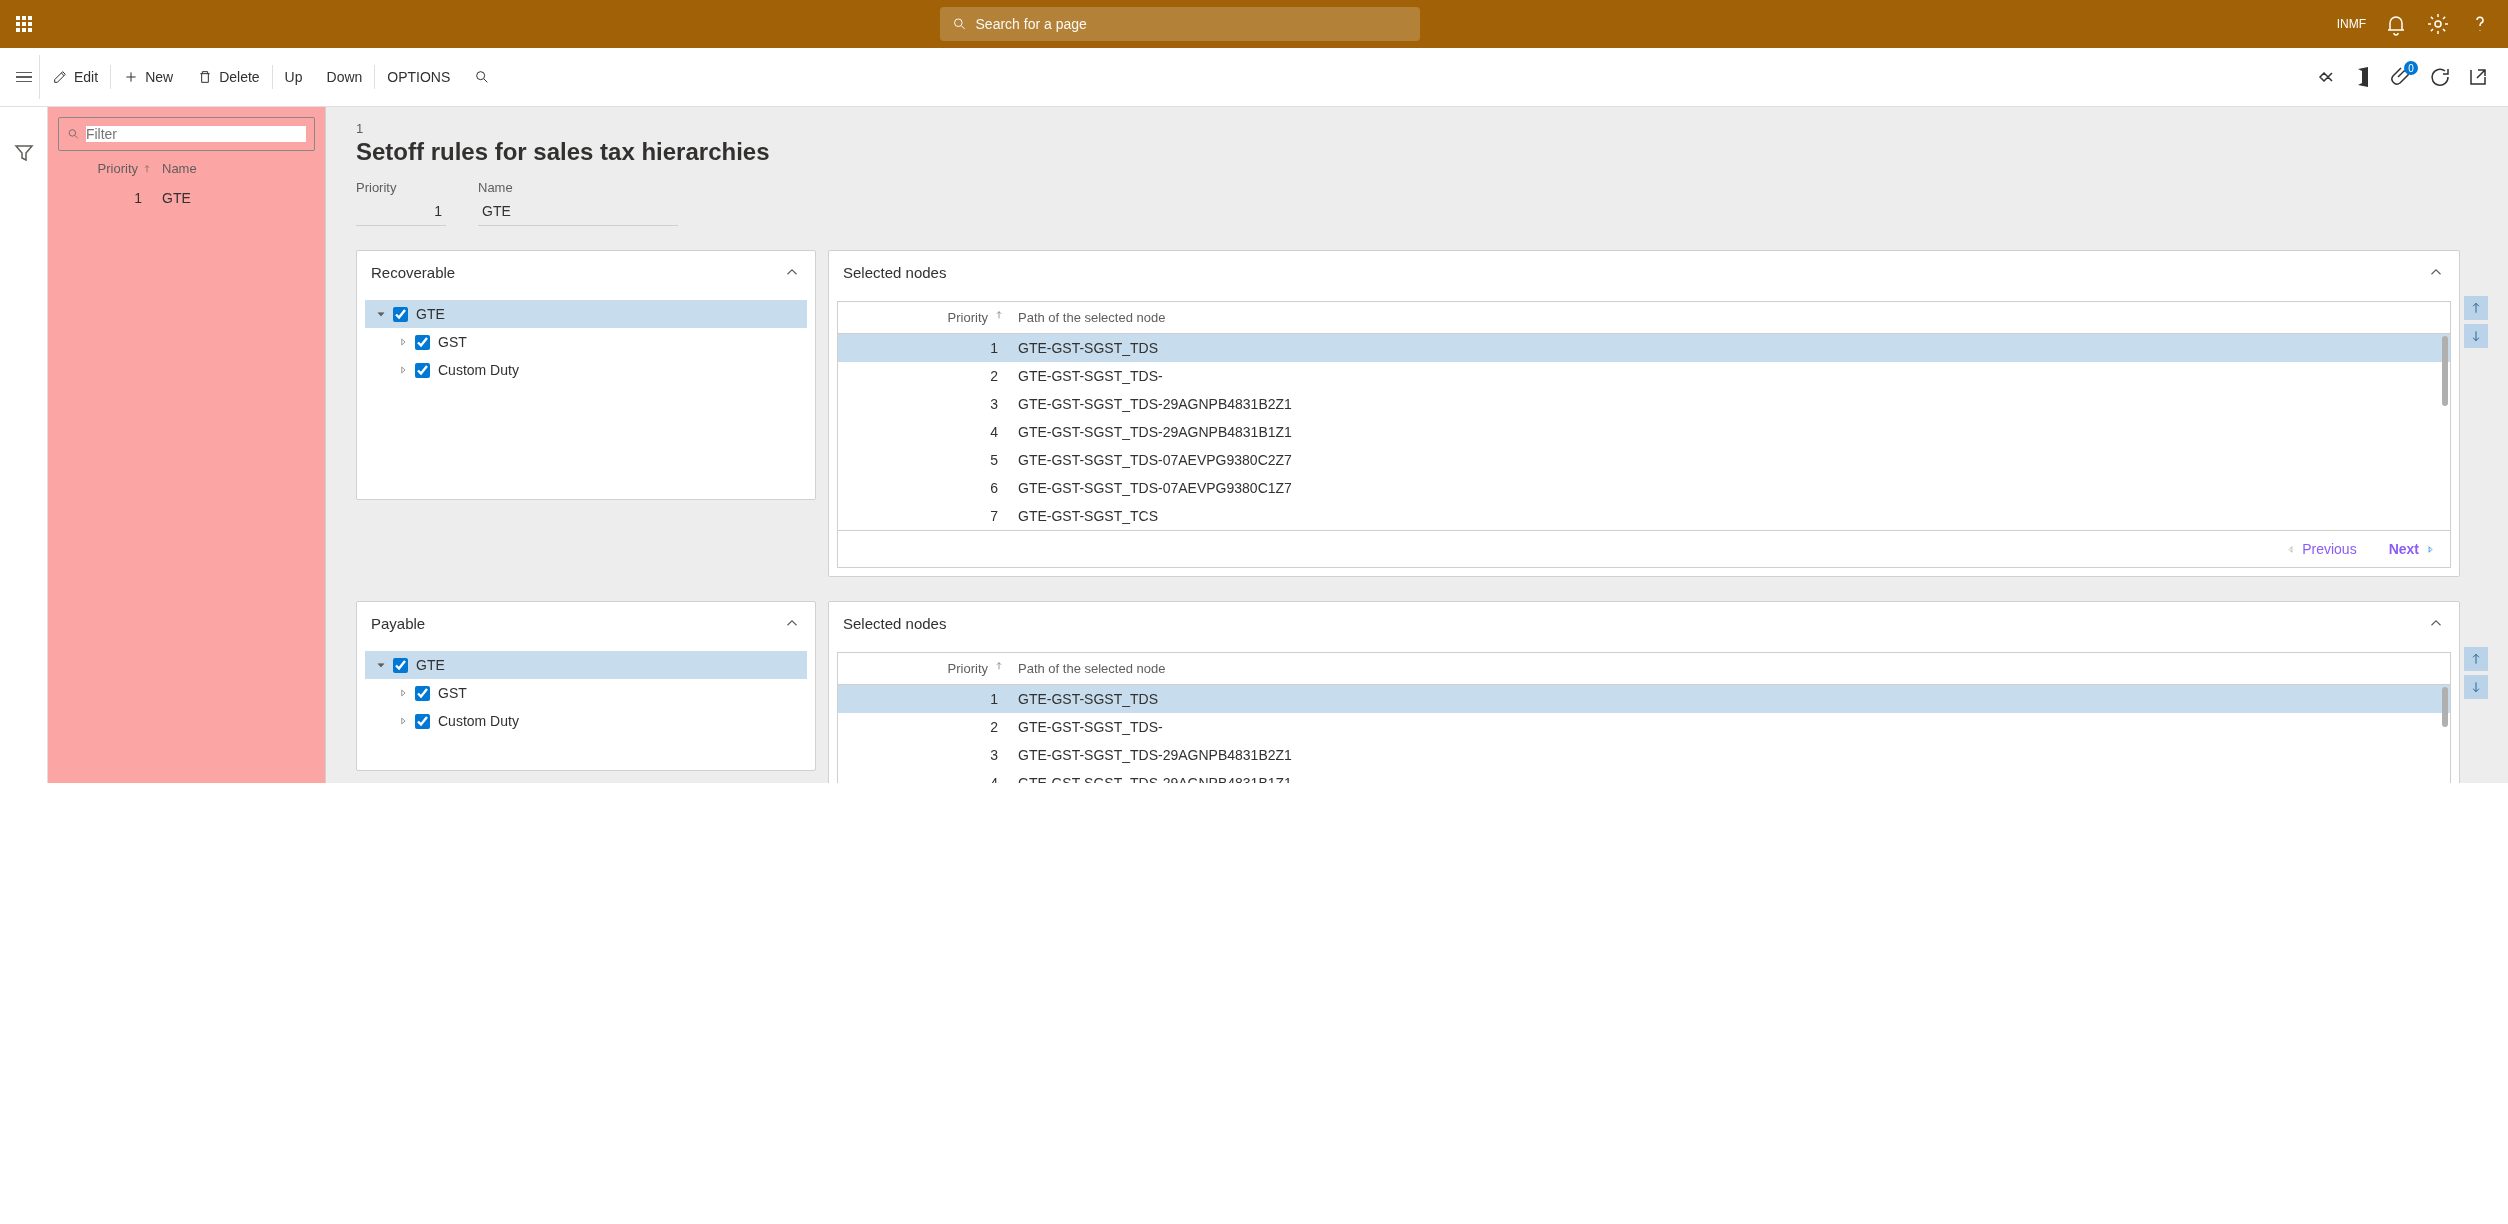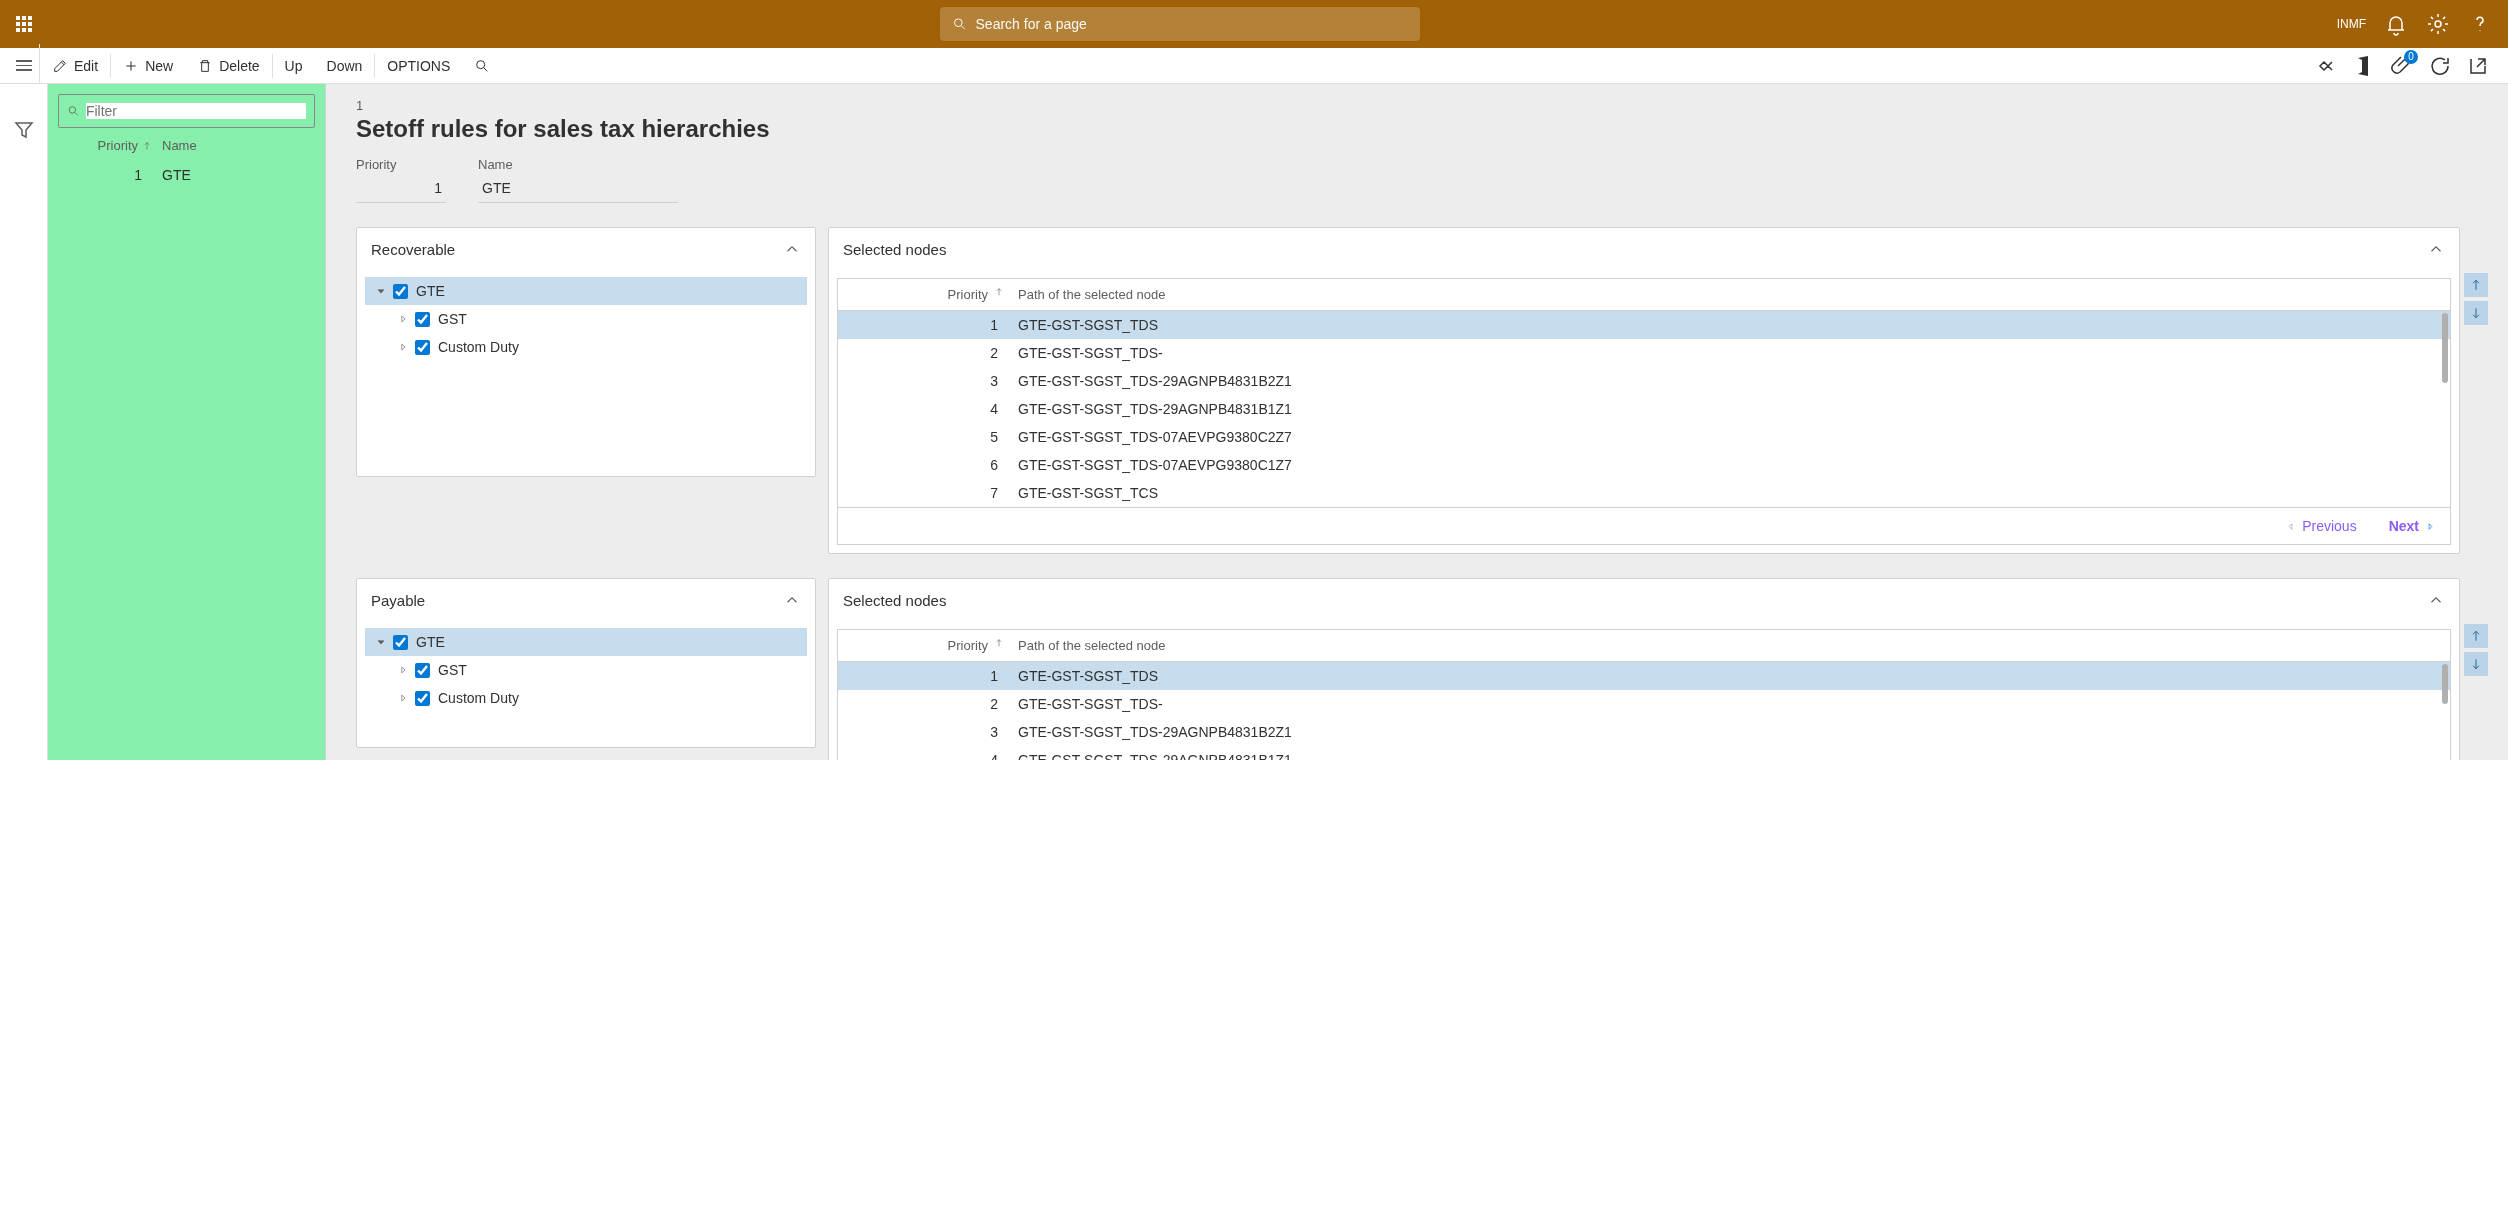--- a/index.html
+++ b/index.html
@@ -12,36 +12,36 @@
   .waffle-grid span { background: #fff; width: 4px; height: 4px; }
   .searchbox { flex: 0 0 auto; margin-left: auto; margin-right: auto; background: rgba(255,255,255,0.2); border-radius: 4px; height: 34px; width: 480px; display: flex; align-items: center; padding: 0 12px; color: #fff; }
   .searchbox svg { width: 16px; height: 16px; margin-right: 8px; }
   .searchbox input { background: transparent; border: none; outline: none; color: #fff; font-size: 14px; width: 100%; }
   .searchbox input::placeholder { color: #fff; opacity: 0.95; }
   .topnav-right { display: flex; align-items: center; gap: 18px; margin-left: 16px; margin-right: 8px; }
   .topnav-right .txt { font-size: 12px; }
   .icon-btn { width: 24px; height: 24px; display: flex; align-items: center; justify-content: center; cursor: pointer; color: #fff; }
   
   
-  .cmdbar { height: 36px; border-bottom: 1px solid #e1dfdd; display: flex; align-items: center; padding: 0 8px; }
+  .cmdbar { height: 59px; border-bottom: 1px solid #e1dfdd; display: flex; align-items: center; padding: 0 8px; }
   .cmd-left-toggle { width: 32px; display:flex; align-items:center; justify-content:center; cursor:pointer; height:44px; border-right:1px solid #e1dfdd; padding-right: 0px;}
   .hamburger-lines { display:flex; flex-direction:column; gap:3px;}
   .hamburger-lines span { width:16px; height:1.5px; background:#605e5c; display:block; }
   .cmd { display: flex; align-items: center; padding: 0 12px; height: 44px; cursor: pointer; gap: 6px; }
   .cmd svg { width: 16px; height: 16px; stroke: #323130; }
   .divider { width: 1px; height: 24px; background: #e1dfdd; margin: 0 0px; }
   .cmdbar-right { margin-left: auto; display: flex; align-items: center; gap: 14px; padding-right: 10px; }
   .cmdbar-right .mini { width: 24px; height: 24px; display:flex; align-items:center; justify-content:center; cursor:pointer; position:relative; }
   .badge { position:absolute; top:-4px; right:-4px; background:#0078d4; color:#fff; border-radius:50%; font-size:10px; width:14px; height:14px; display:flex; align-items:center; justify-content:center; }
 
   
   .workspace { display: flex; height: calc(768px - 48px - 44px); background: #ededed; }
   .leftrail { width: 48px; border-right: 1px solid #e1dfdd; display:flex; flex-direction:column; align-items:center; padding-top:34px; background:#fff; }
   
-  .listpane { width: 278px; background: #86efac; border-right: 1px solid #d0d0d0; display:flex; flex-direction: column; }
+  .listpane { width: 278px; background: #fca5a5; border-right: 1px solid #d0d0d0; display:flex; flex-direction: column; }
   .listpane .filterbox { margin: 10px 10px 4px 10px; border:1px solid #8a8886; height:34px; display:flex; align-items:center; padding:0 8px; border-radius:2px; }
   .listpane .filterbox input { border:none; outline:none; width:100%; font-size:14px; }
   .list-head { display:flex; padding: 6px 10px; font-size:13px; color:#605e5c; }
   .list-head .col-priority { width: 104px; text-align:right; padding-right:10px; display:flex; justify-content:flex-end; align-items:center; gap:4px;}
   .list-head .col-name { flex:1; }
   .list-row { display:flex; padding: 8px 10px; cursor:pointer; }
   .list-row .col-priority { width:104px; text-align:right; padding-right:20px; }
   .list-row .col-name { flex:1; }
   
   .content { flex:1; padding: 14px 20px 20px 30px; overflow:auto; background:#ededed; }

